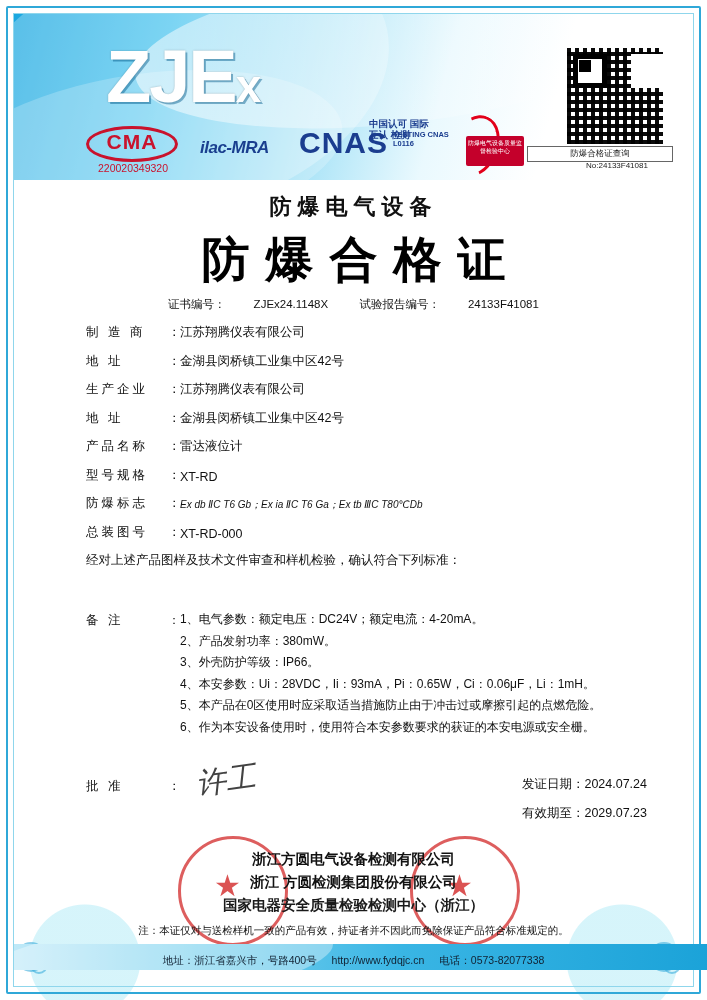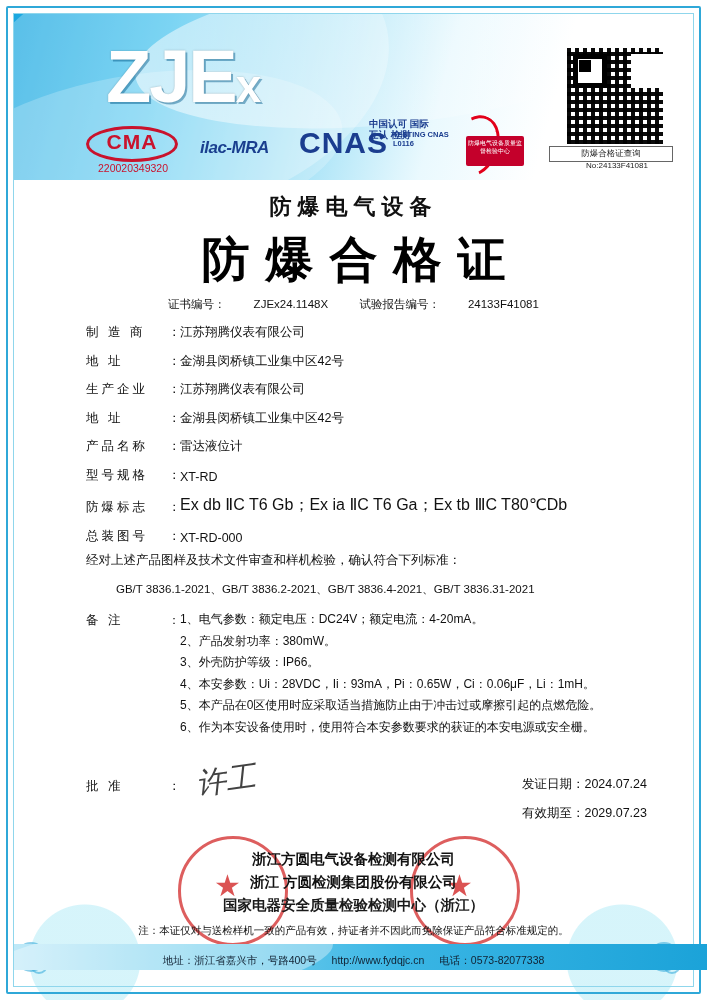--- a/index.html
+++ b/index.html
@@ -138,21 +138,21 @@
     content:"";position:absolute;left:6px;top:6px;width:24px;height:24px;
     border:5px solid #000;background:#fff;
     box-shadow:58px 0 0 -0px #fff;
   }
   .qr::after{
     content:"";position:absolute;left:12px;top:12px;width:12px;height:12px;background:#000;
   }
   .qr-label{
     position:absolute;right:20px;top:132px;width:112px;
     border:1px solid #666;font-size:8.5px;color:#222;text-align:center;
-    padding:1px 5px;background:#fff;
+    padding:1px 16px;background:#fff;
   }
   .qr-num{
     position:absolute;right:20px;top:147px;width:112px;
     font-size:8px;color:#222;text-align:center;
   }
 
   
   .title-sm{
     position:absolute;left:0;top:192px;width:707px;text-align:center;
     font-family:Liberation Mono, monospace;
@@ -178,21 +178,21 @@
     display:flex;align-items:flex-end;margin-bottom:11.5px;
     font-size:12.5px;color:#111;
   }
   .lbl{
     width:82px;flex:0 0 82px;
     letter-spacing:3px;
     font-size:12.5px;
   }
   .colon{width:12px;flex:0 0 12px;text-align:center;}
   .val{flex:1;font-size:12.5px;}
-  .val.small{font-size:16px;}
+  .val.small{font-size:10px;font-style:italic;}
 
   .statement{
     position:absolute;left:86px;top:552px;width:570px;
     font-size:12.5px;color:#111;
   }
   .standards{
     position:absolute;left:116px;top:582px;width:560px;
     font-size:11.5px;color:#111;
   }
 
@@ -360,21 +360,20 @@
       <div class="val small">Ex db ⅡC T6 Gb；Ex ia ⅡC T6 Ga；Ex tb ⅢC T80℃Db</div>
     </div>
     <div class="row">
       <div class="lbl">总装图号</div>
       <div class="colon">：</div>
       <div class="val">XT-RD-000</div>
     </div>
   </div>
 
   <div class="statement">经对上述产品图样及技术文件审查和样机检验，确认符合下列标准：</div>
-  <div class="standards">GB/T 3836.1-2021、GB/T 3836.2-2021、GB/T 3836.4-2021、GB/T 3836.31-2021</div>
 
   <div class="remark">
     <div class="lbl">备    注</div>
     <div class="colon">：</div>
     <div class="items">
       <div>1、电气参数：额定电压：DC24V；额定电流：4-20mA。</div>
       <div>2、产品发射功率：380mW。</div>
       <div>3、外壳防护等级：IP66。</div>
       <div>4、本安参数：Ui：28VDC，Ii：93mA，Pi：0.65W，Ci：0.06μF，Li：1mH。</div>
       <div>5、本产品在0区使用时应采取适当措施防止由于冲击过或摩擦引起的点燃危险。</div>

